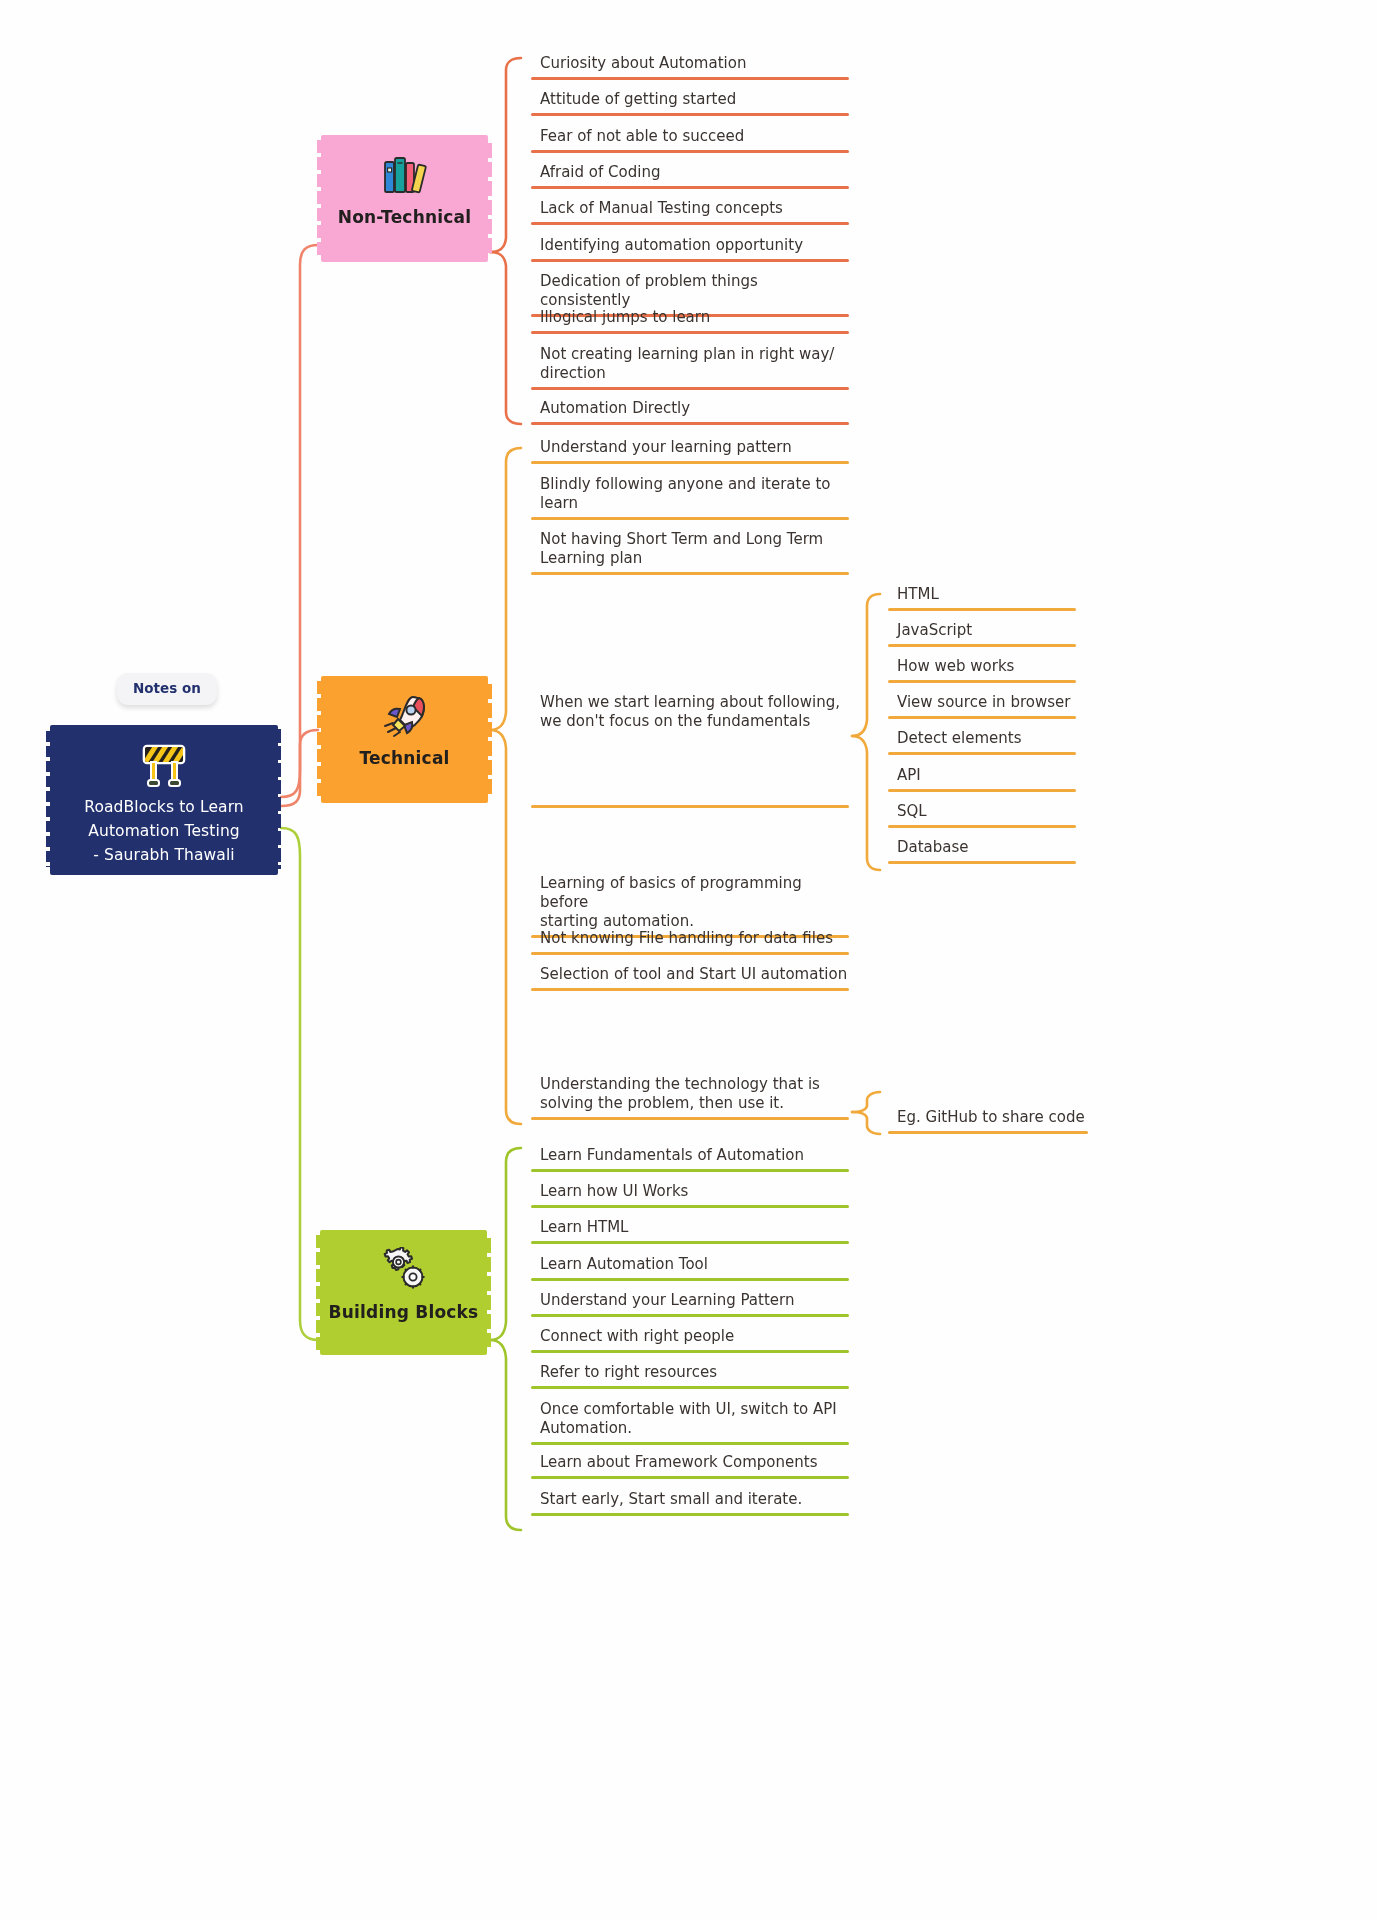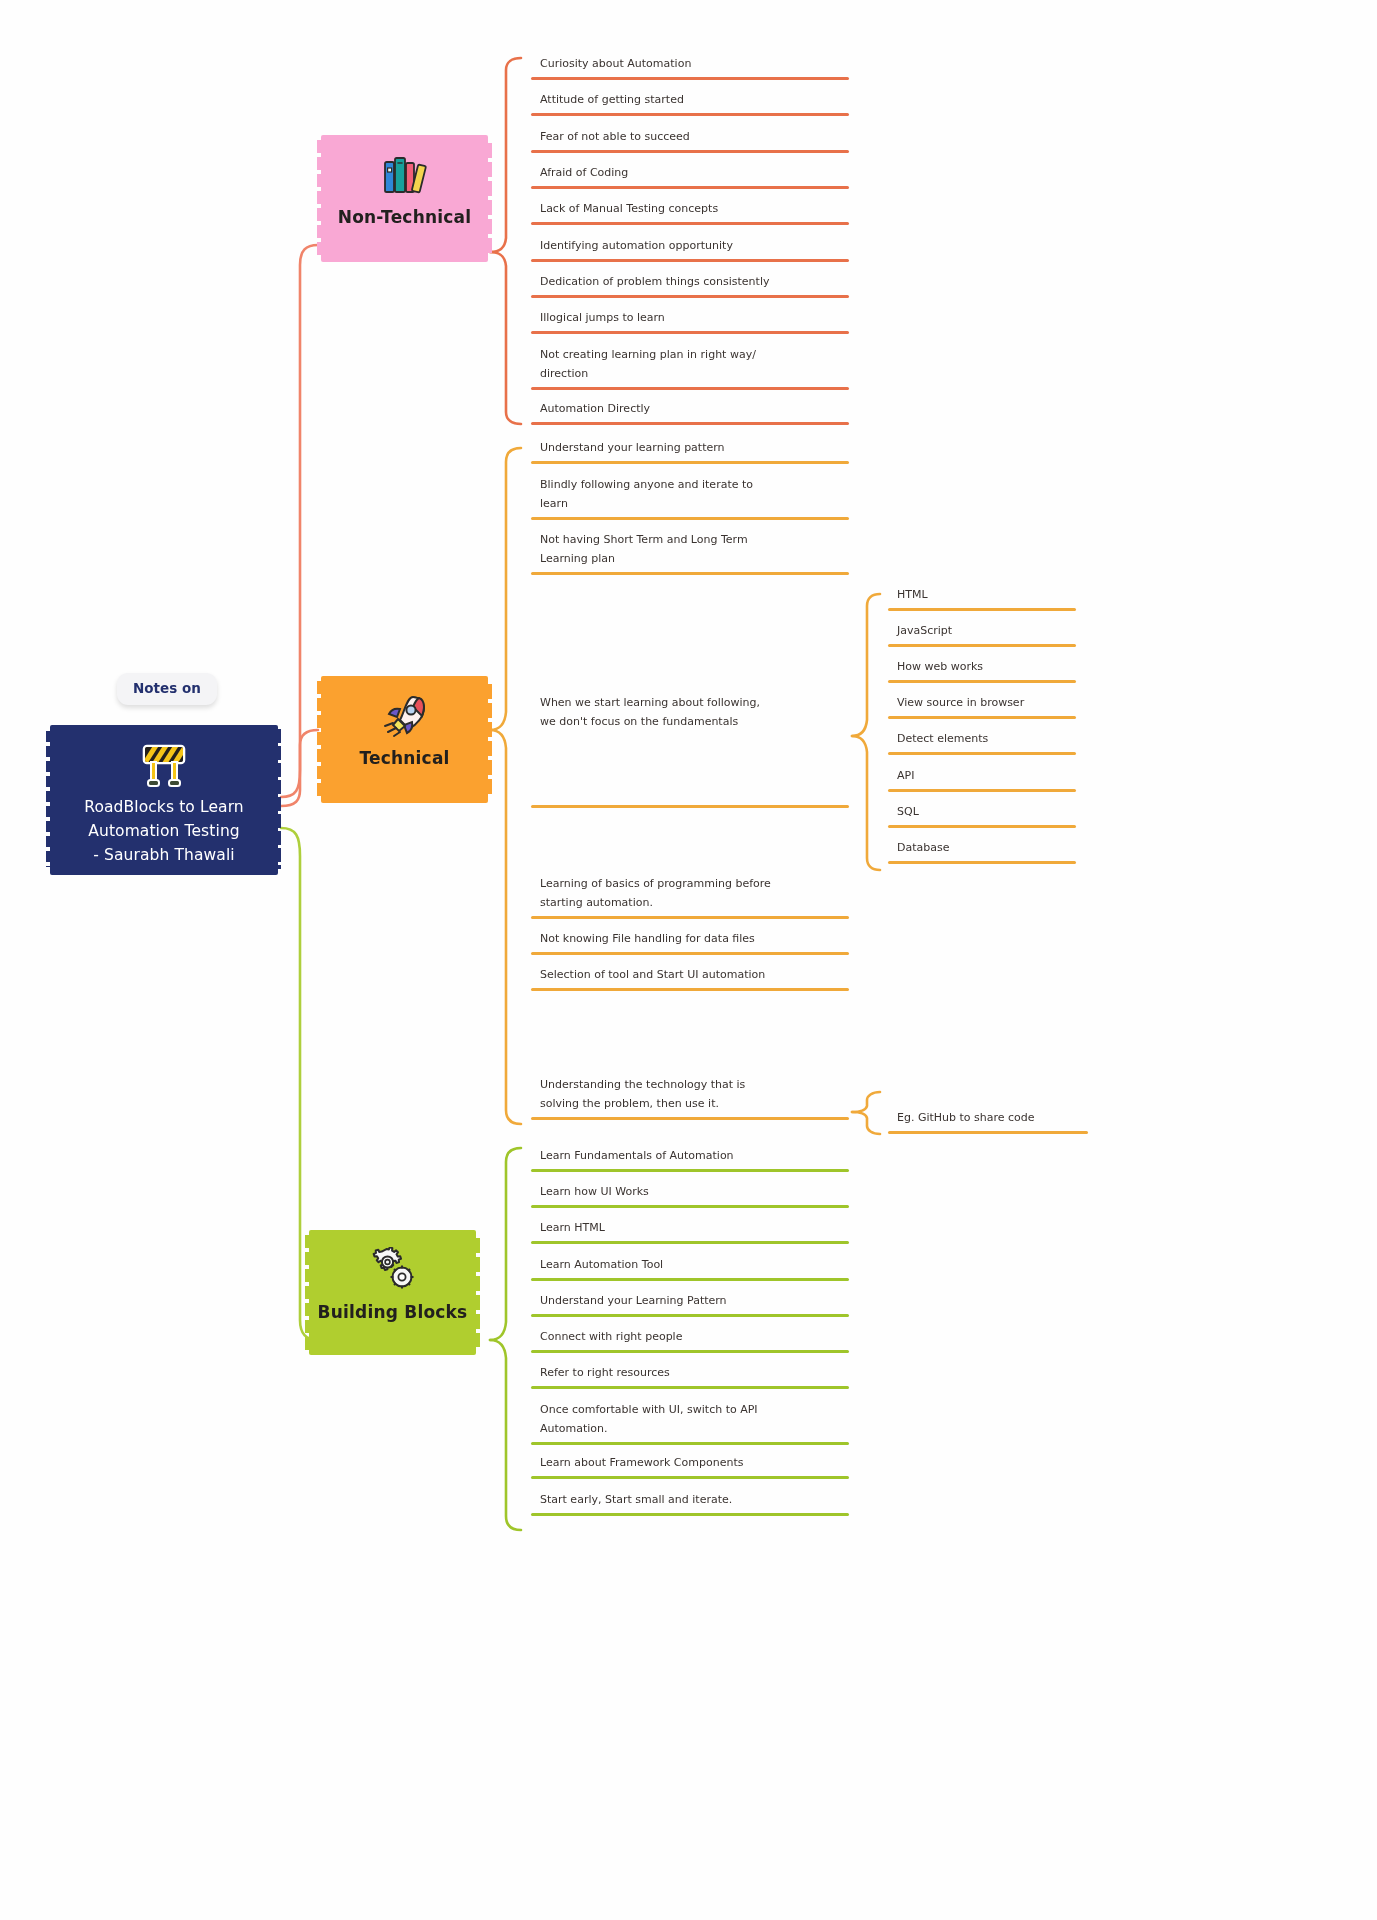--- a/index.html
+++ b/index.html
@@ -126,26 +126,26 @@
   .branch .b-label {
     font-size: 17px;
     font-weight: 700;
     color: #22201e;
     padding-top: 4px;
     letter-spacing: .2px;
   }
 
   #branch-nontech { left: 321px; top: 135px;  background: #f9a8d4; height: 117px; }
   #branch-tech    { left: 321px; top: 676px;  background: #fba12f; height: 117px; }
-  #branch-build   { left: 309px; top: 1230px; background: #b0ce2f; height: 115px; }
+  #branch-build   { left: 320px; top: 1230px; background: #b0ce2f; height: 115px; }
 
   
   .leaf {
     position: absolute;
-    font-size: 11px;
+    font-size: 15px;
     line-height: 19px;
     color: #3a3330;
     padding-bottom: 5px;
     white-space: pre-line;
   }
   .leaf .leaf-text { display: block; padding-left: 9px; }
   .leaf .leaf-rule {
     display: block;
     height: 2.6px;
     border-radius: 2px;

